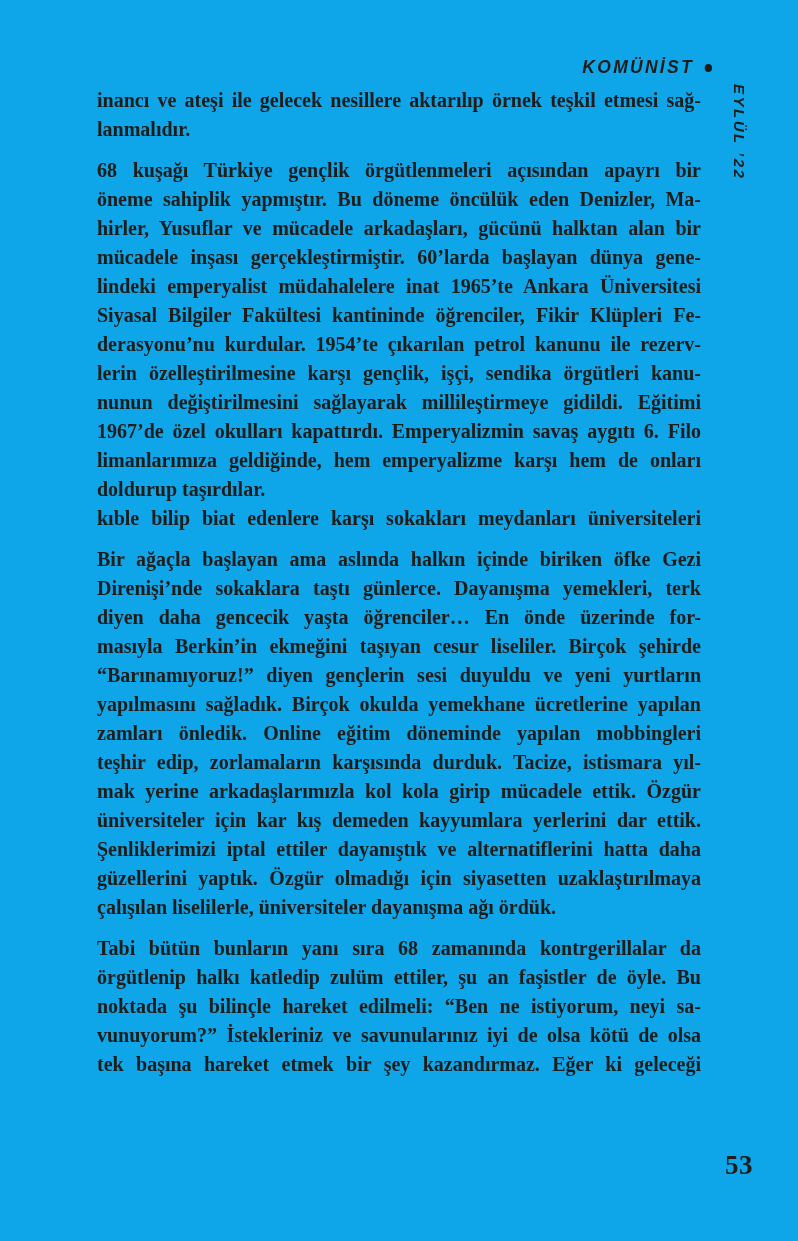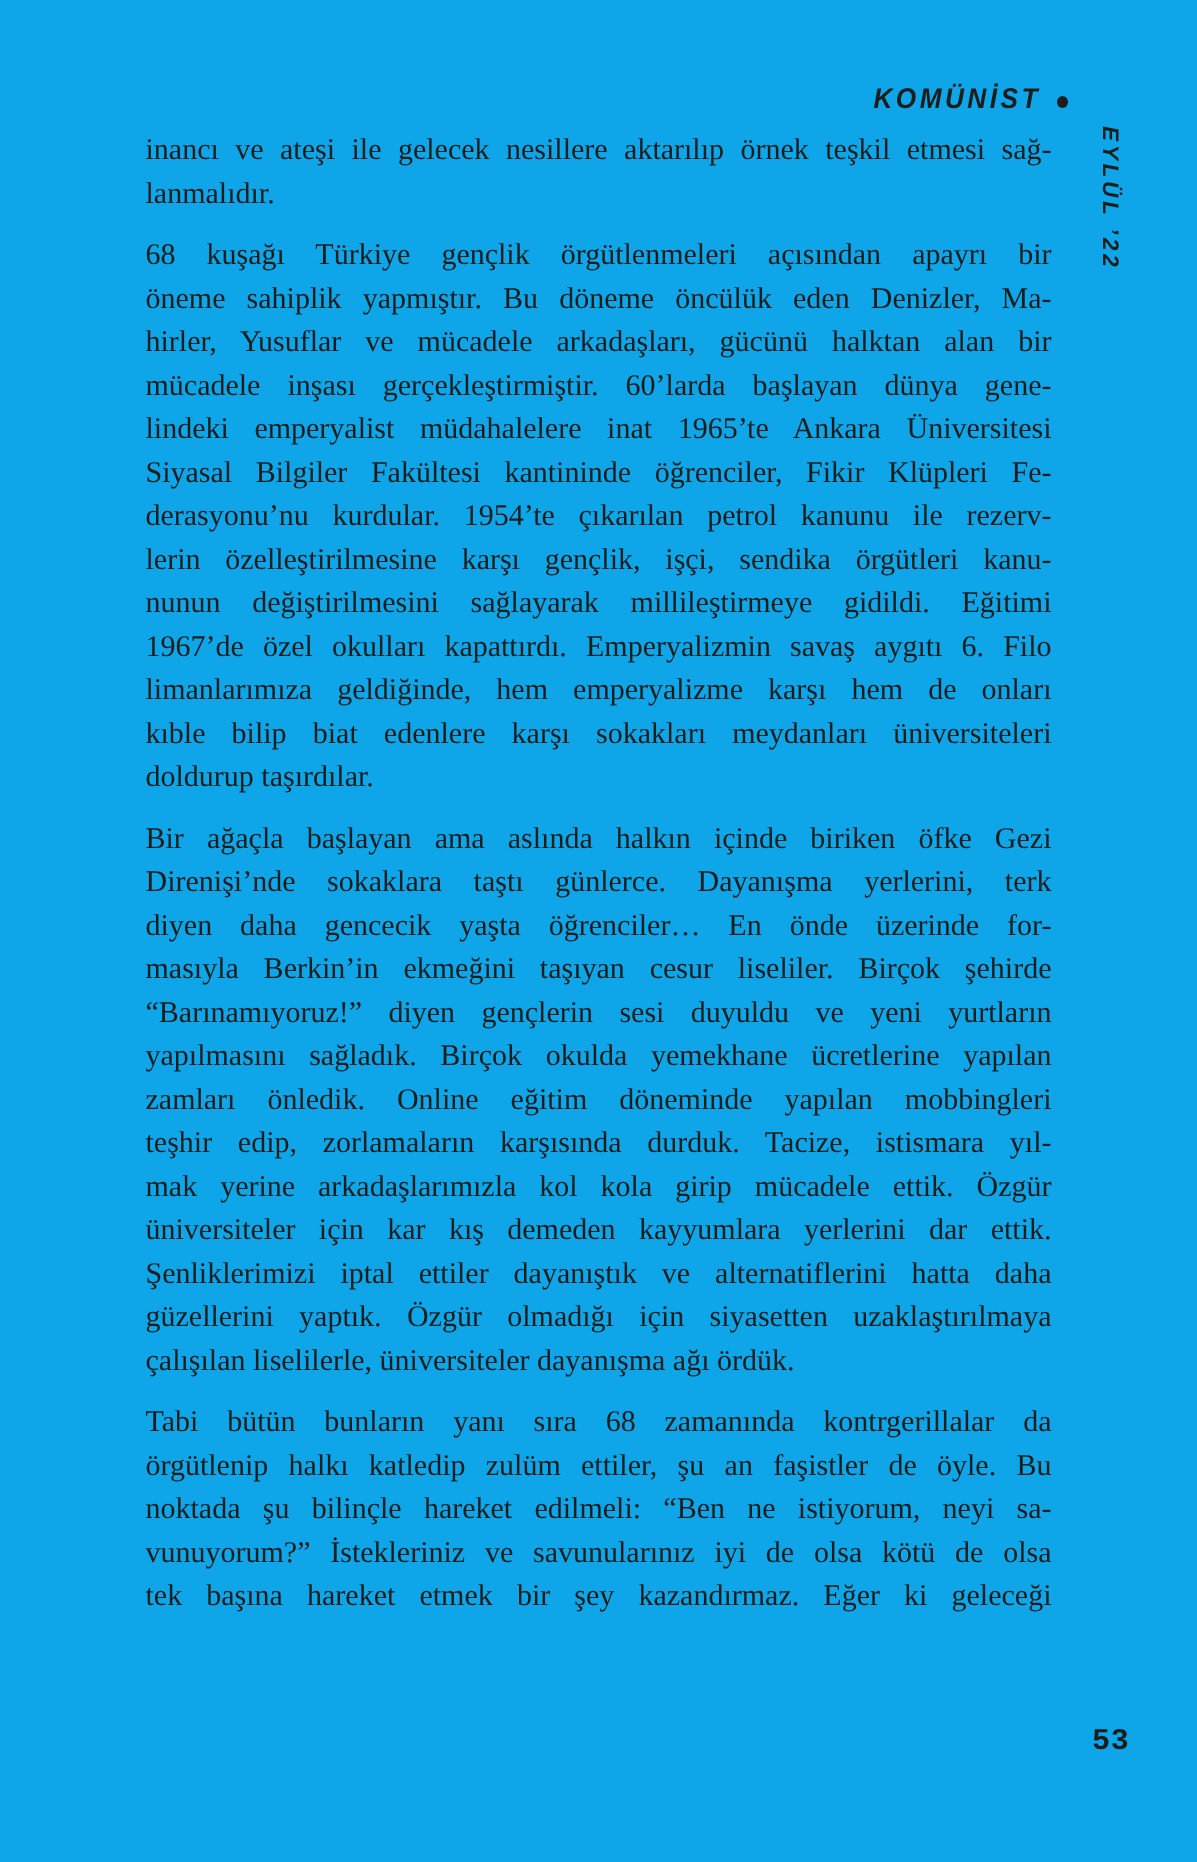--- a/index.html
+++ b/index.html
@@ -52,39 +52,39 @@
   }
   .article-body {
     position: absolute;
     left: 97px;
     top: 86px;
     width: 604px;
     color: #1d1d1b;
     font-size: 20px;
     line-height: 29px;
   }
-  .para { margin: 0 0 12px 0; }
+  .para { margin: 0 0 12px 0; font-weight: bold; }
   .line {
     text-align: justify;
     text-align-last: justify;
     -moz-text-align-last: justify;
     white-space: normal;
   }
   .line.final {
     text-align-last: left;
     -moz-text-align-last: left;
   }
   .page-number {
     position: absolute;
     top: 1150px;
     right: 45px;
     color: #1d1d1b;
-    font-family: Liberation Mono, monospace;
+    font-family: Liberation Serif, serif;
     font-weight: 700;
-    font-size: 20px;
+    font-size: 27px;
     letter-spacing: 0.5px;
   }
 </style>
 </head>
 <body>
 
 <div class="page">
 
   <div class="running-header">
     <span>KOMÜNİST</span>
@@ -103,26 +103,26 @@
         <div class="line">öneme sahiplik yapmıştır. Bu döneme öncülük eden Denizler, Ma-</div>
         <div class="line">hirler, Yusuflar ve mücadele arkadaşları, gücünü halktan alan bir</div>
         <div class="line">mücadele inşası gerçekleştirmiştir. 60’larda başlayan dünya gene-</div>
         <div class="line">lindeki emperyalist müdahalelere inat 1965’te Ankara Üniversitesi</div>
         <div class="line">Siyasal Bilgiler Fakültesi kantininde öğrenciler, Fikir Klüpleri Fe-</div>
         <div class="line">derasyonu’nu kurdular. 1954’te çıkarılan petrol kanunu ile rezerv-</div>
         <div class="line">lerin özelleştirilmesine karşı gençlik, işçi, sendika örgütleri kanu-</div>
         <div class="line">nunun değiştirilmesini sağlayarak millileştirmeye gidildi. Eğitimi</div>
         <div class="line">1967’de özel okulları kapattırdı. Emperyalizmin savaş aygıtı 6. Filo</div>
         <div class="line">limanlarımıza geldiğinde, hem emperyalizme karşı hem de onları</div>
+        <div class="line final">doldurup taşırdılar.</div>
         <div class="line">kıble bilip biat edenlere karşı sokakları meydanları üniversiteleri</div>
-        <div class="line final">doldurup taşırdılar.</div>
       </div>
       <div class="para">
         <div class="line">Bir ağaçla başlayan ama aslında halkın içinde biriken öfke Gezi</div>
-        <div class="line">Direnişi’nde sokaklara taştı günlerce. Dayanışma yerlerini, terk</div>
+        <div class="line">Direnişi’nde sokaklara taştı günlerce. Dayanışma yemekleri, terk</div>
         <div class="line">diyen daha gencecik yaşta öğrenciler… En önde üzerinde for-</div>
         <div class="line">masıyla Berkin’in ekmeğini taşıyan cesur liseliler.  Birçok şehirde</div>
         <div class="line">“Barınamıyoruz!” diyen gençlerin sesi duyuldu ve yeni yurtların</div>
         <div class="line">yapılmasını sağladık. Birçok okulda yemekhane ücretlerine yapılan</div>
         <div class="line">zamları önledik. Online eğitim döneminde yapılan mobbingleri</div>
         <div class="line">teşhir edip, zorlamaların karşısında durduk. Tacize, istismara yıl-</div>
         <div class="line">mak yerine arkadaşlarımızla kol kola girip mücadele ettik. Özgür</div>
         <div class="line">üniversiteler için kar kış demeden kayyumlara yerlerini dar ettik.</div>
         <div class="line">Şenliklerimizi iptal ettiler dayanıştık ve alternatiflerini hatta daha</div>
         <div class="line">güzellerini yaptık. Özgür olmadığı için siyasetten uzaklaştırılmaya</div>

